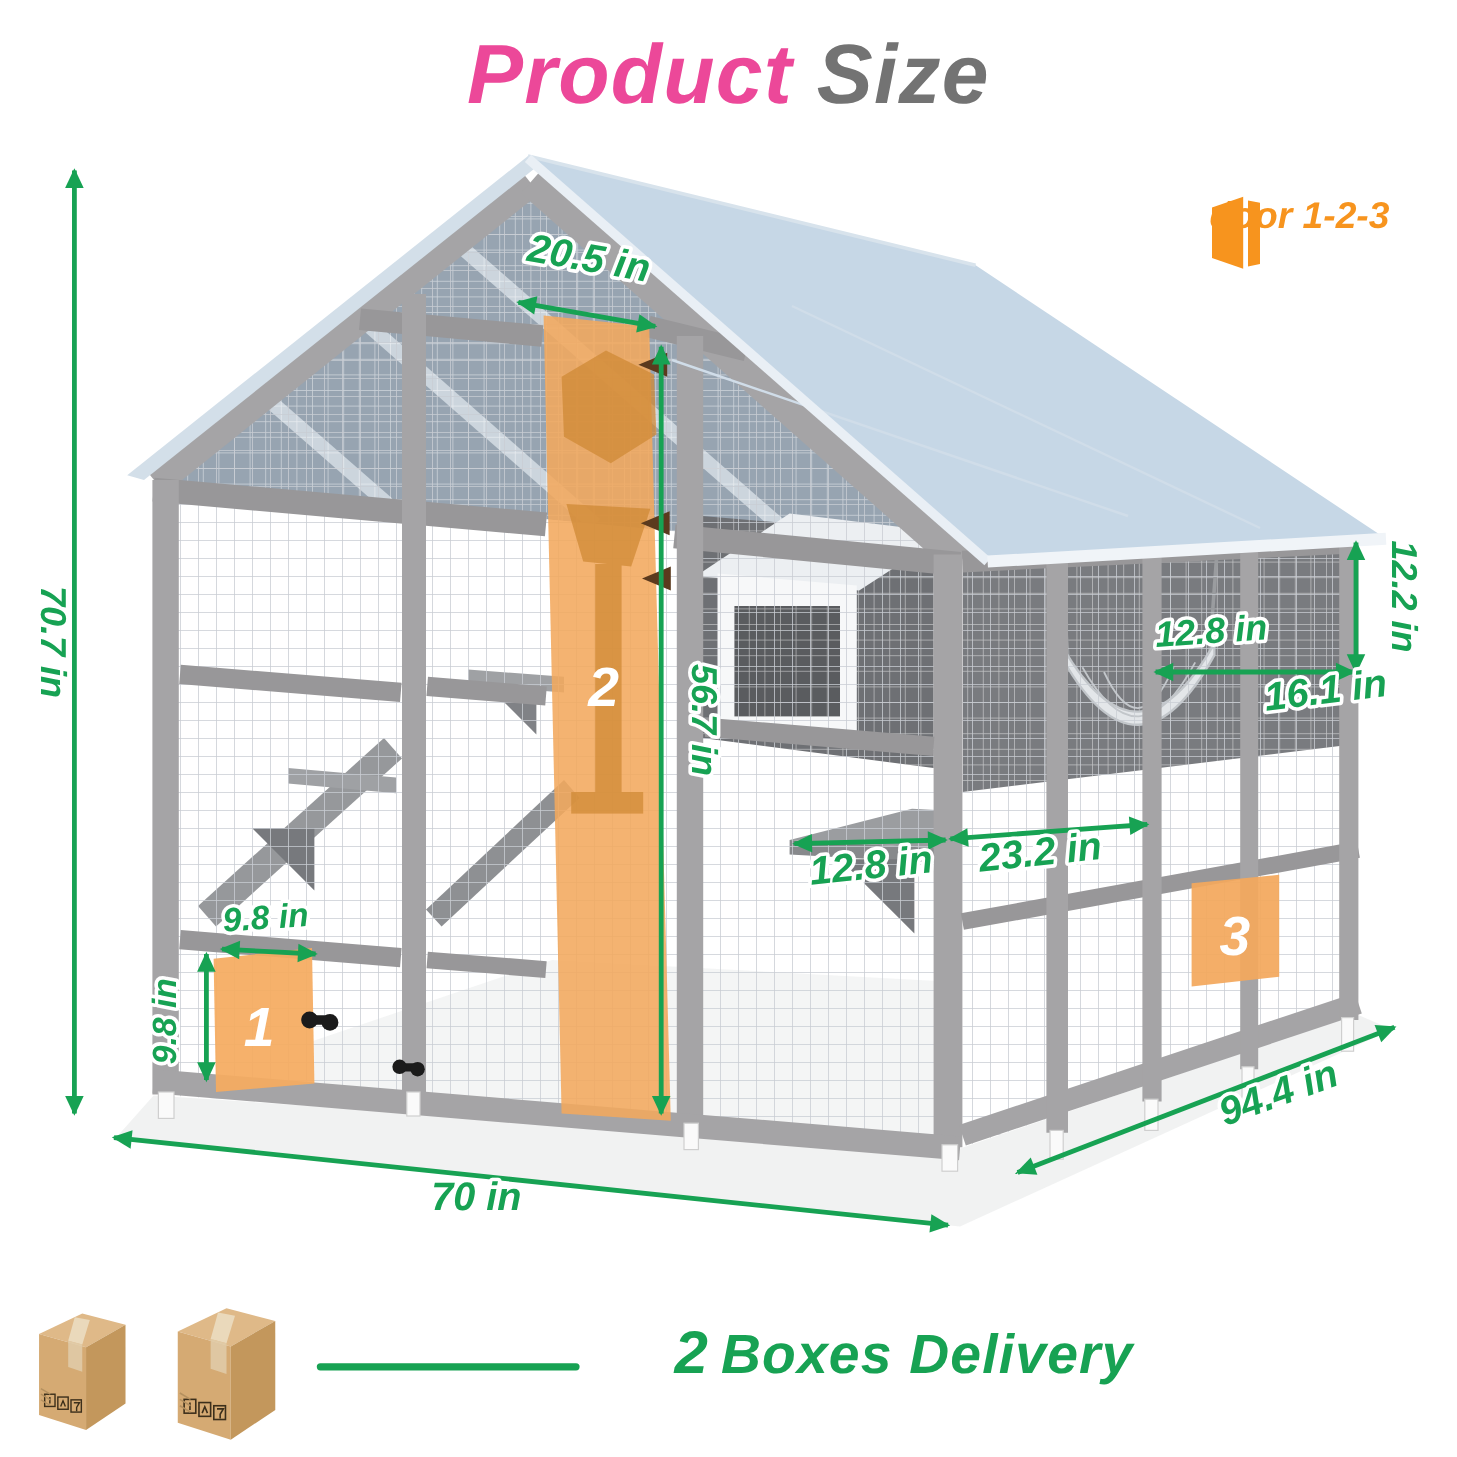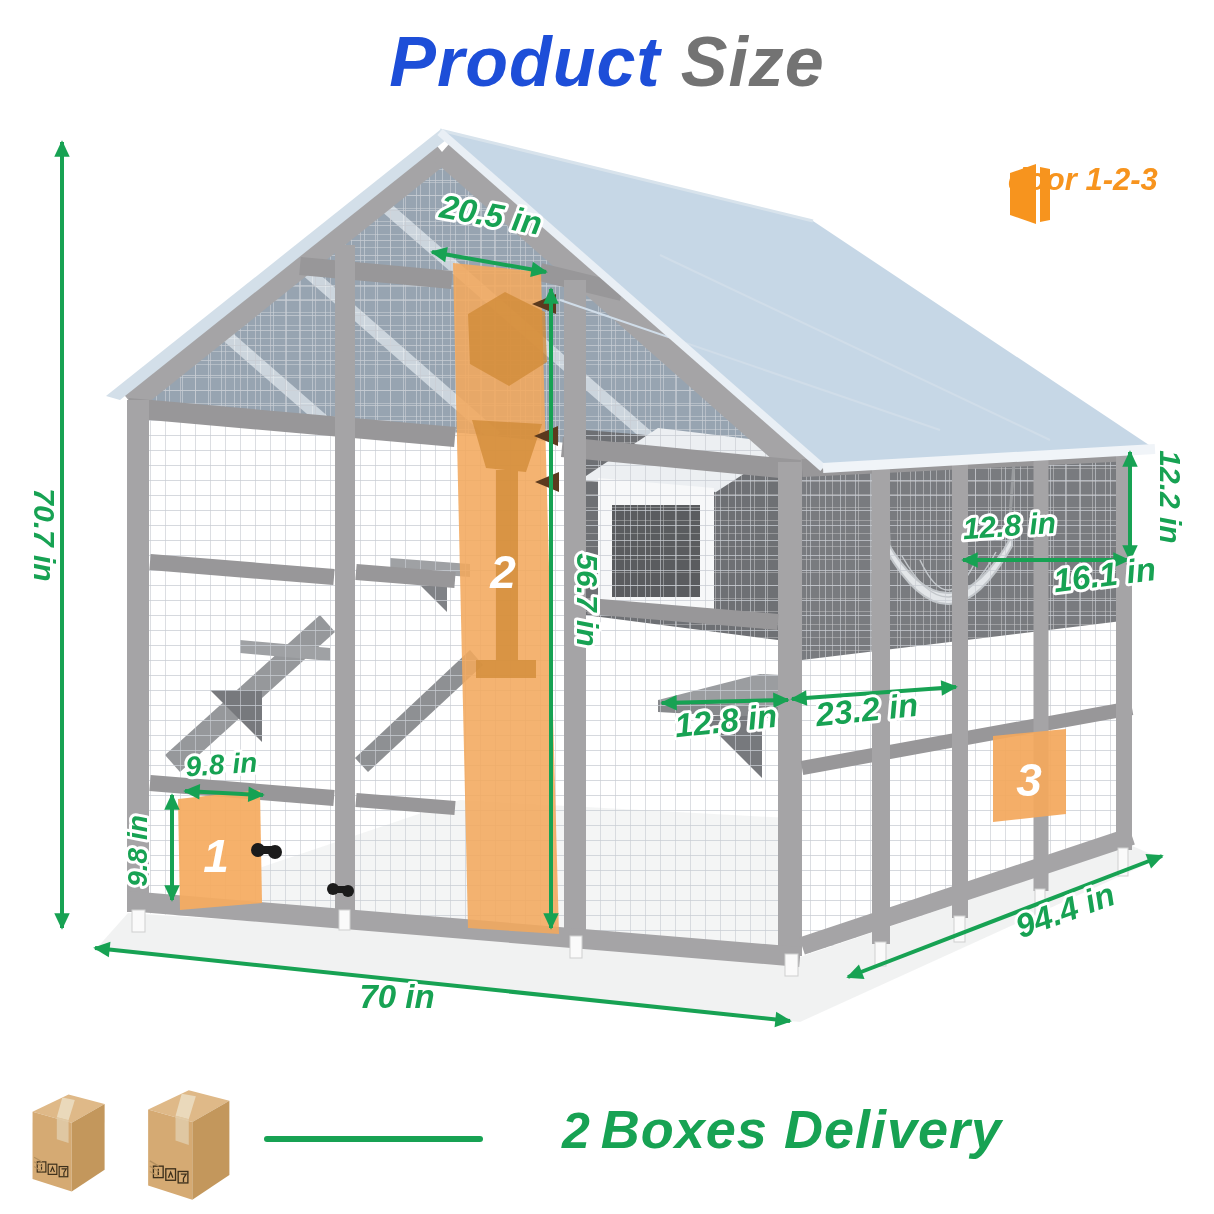--- a/index.html
+++ b/index.html
@@ -1,32 +1,32 @@
 <!DOCTYPE html>
 <html><head>
 <meta charset="utf-8">
 <style>
   html,body{margin:0;padding:0;background:#ffffff;}
   body{width:1214px;height:1214px;position:relative;overflow:hidden;
        font-family:"Liberation Sans",sans-serif;}
   
   .title{position:absolute;top:22px;left:0;width:100%;text-align:center;
          font-style:italic;font-weight:bold;font-size:70px;letter-spacing:1px;}
-  .title .w1{color:#1d4ed8;margin-right:20px;}
+  .title .w1{color:#ec4899;margin-right:20px;}
   .title .w2{color:#737373;}
   
   .legend{position:absolute;left:1008px;top:162px;display:flex;align-items:center;gap:7px;}
   .legend .txt{font-style:italic;font-weight:bold;font-size:31px;color:#f7941e;white-space:nowrap;}
   
   .deliv-line{position:absolute;left:264px;top:1136px;width:219px;height:6px;
               background:#17a253;border-radius:3px;}
   .deliv{position:absolute;left:562px;top:1098px;display:flex;align-items:baseline;gap:11px;
          color:#17a253;font-style:italic;font-weight:bold;}
   .deliv .num{font-size:50px;}
-  .deliv .lbl{font-size:54px;letter-spacing:1px;text-align:center;}
+  .deliv .lbl{font-size:46px;letter-spacing:1px;text-align:center;}
   .boxsvg{position:absolute;}
   
   svg{position:absolute;left:0;top:0;}
   .dim{font-family:"Liberation Sans",sans-serif;font-style:italic;font-weight:bold;
        fill:#17a253;stroke:#ffffff;stroke-width:6px;paint-order:stroke;
        stroke-linejoin:round;text-anchor:middle;font-size:30px;}
   .dim.sm{font-size:28px;}
   .dim.lg{font-size:33px;}
   .doornum{font-family:"Liberation Sans",sans-serif;font-style:italic;font-weight:bold;
            fill:#ffffff;text-anchor:middle;font-size:46px;}

